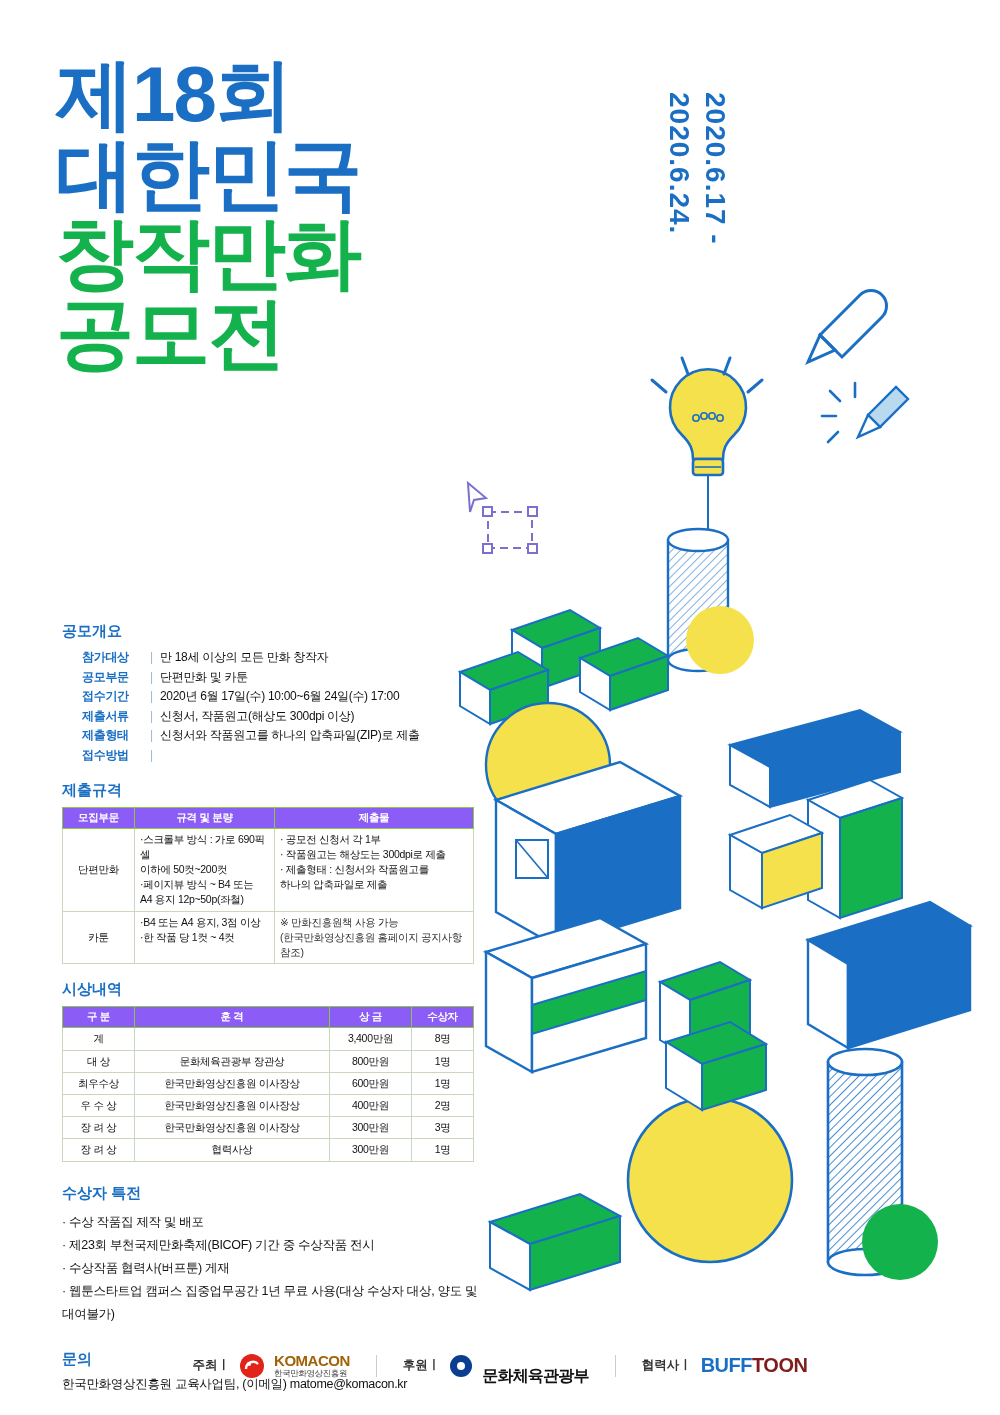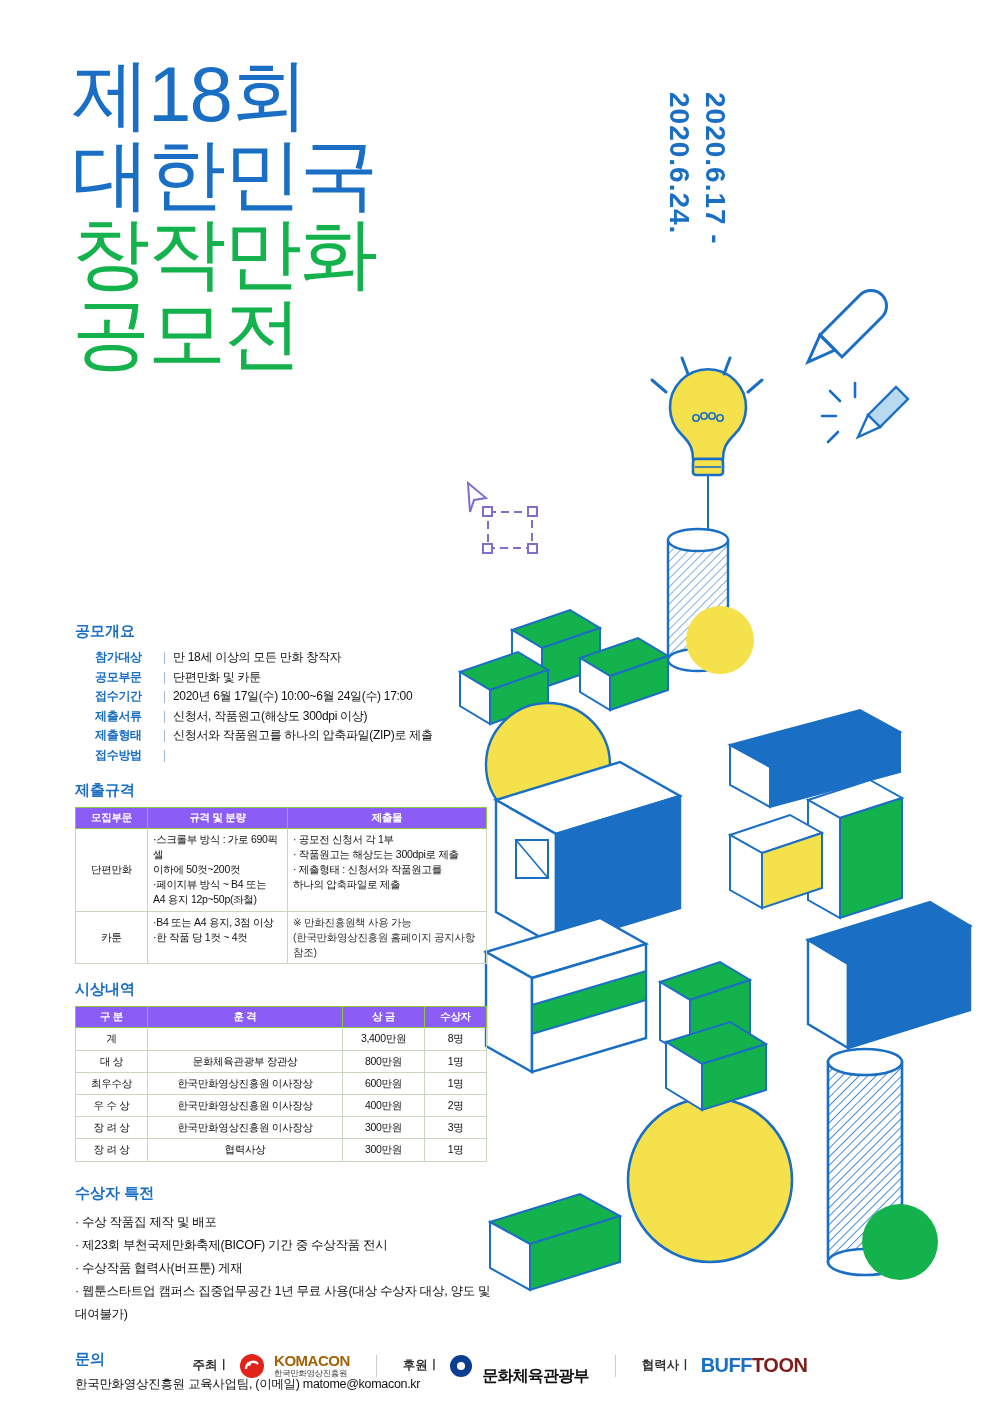--- a/index.html
+++ b/index.html
@@ -9,22 +9,22 @@
     background:#ffffff;
     font-family:"Liberation Sans","DejaVu Sans",sans-serif;
     color:#111;
     position:relative;
     overflow:hidden;
   }
   .poster { position:relative; width:1000px; height:1415px; }
 
   
   .title-block {
-    position:absolute; left:72px; top:55px;
-    font-weight:normal;
+    position:absolute; left:56px; top:55px;
+    font-weight:bold;
     letter-spacing:-2px;
     line-height:1.02;
   }
   .title-line { font-size:78px; }
   .t-blue { color:#1a6fc4; }
   .t-green { color:#14b24c; }
 
   
   .date-block {
     position:absolute; left:663px; top:92px;
@@ -37,21 +37,21 @@
     font-size:28px;
     font-weight:bold;
     color:#1a6fc4;
     letter-spacing:1px;
   }
 
   
   .art { position:absolute; left:430px; top:240px; width:570px; height:1060px; }
 
   
-  .info { position:absolute; left:75px; top:622px; width:420px; }
+  .info { position:absolute; left:62px; top:622px; width:420px; }
   .sec-title {
     color:#1a6fc4; font-weight:bold; font-size:15px; margin:0 0 7px 0;
   }
   .kv { display:flex; font-size:12px; line-height:1.55; margin-bottom:1px;margin-left:20px; }
   .kv .k {
     color:#1a6fc4; font-weight:bold; width:68px; flex:0 0 68px;
     letter-spacing:-0.3px;
   }
   .kv .bar { color:#9fb6cf; width:10px; flex:0 0 10px; }
   .kv .v { color:#111; letter-spacing:-0.3px; }

